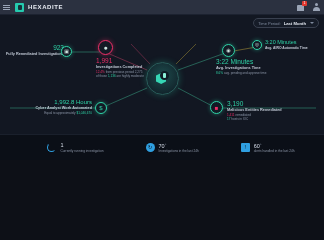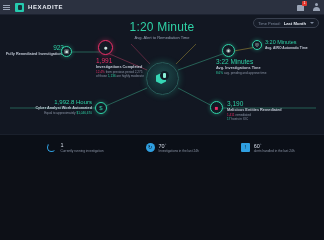--- a/index.html
+++ b/index.html
@@ -210,24 +210,20 @@
       </div>
     </div>
   </div>
 
   <div class="period">
     <span class="lbl">Time Period:</span>
     <span class="val">Last Month</span>
     <span class="chev"></span>
   </div>
 
-  <div class="hero">
-    <div class="big">1:20 Minute</div>
-    <div class="sub">Avg. Alert to Remediation Time</div>
-  </div>
 
   <svg class="links" viewBox="0 0 324 160">
     <line x1="66" y1="52" x2="105" y2="52" stroke="#2f7f6c" stroke-width="0.7"></line>
     <line x1="105" y1="52" x2="147" y2="70" stroke="#8a3350" stroke-width="0.7"></line>
     <line x1="178" y1="70" x2="228" y2="52" stroke="#2f7f6c" stroke-width="0.7"></line>
     <line x1="228" y1="52" x2="262" y2="46" stroke="#8a7a33" stroke-width="0.7"></line>
     <line x1="147" y1="88" x2="101" y2="108" stroke="#2f7f6c" stroke-width="0.7"></line>
     <line x1="101" y1="108" x2="10" y2="108" stroke="#2f7f6c" stroke-width="0.7"></line>
     <line x1="178" y1="88" x2="216" y2="108" stroke="#2f7f6c" stroke-width="0.7"></line>
     <line x1="216" y1="108" x2="316" y2="108" stroke="#2f7f6c" stroke-width="0.7"></line>

